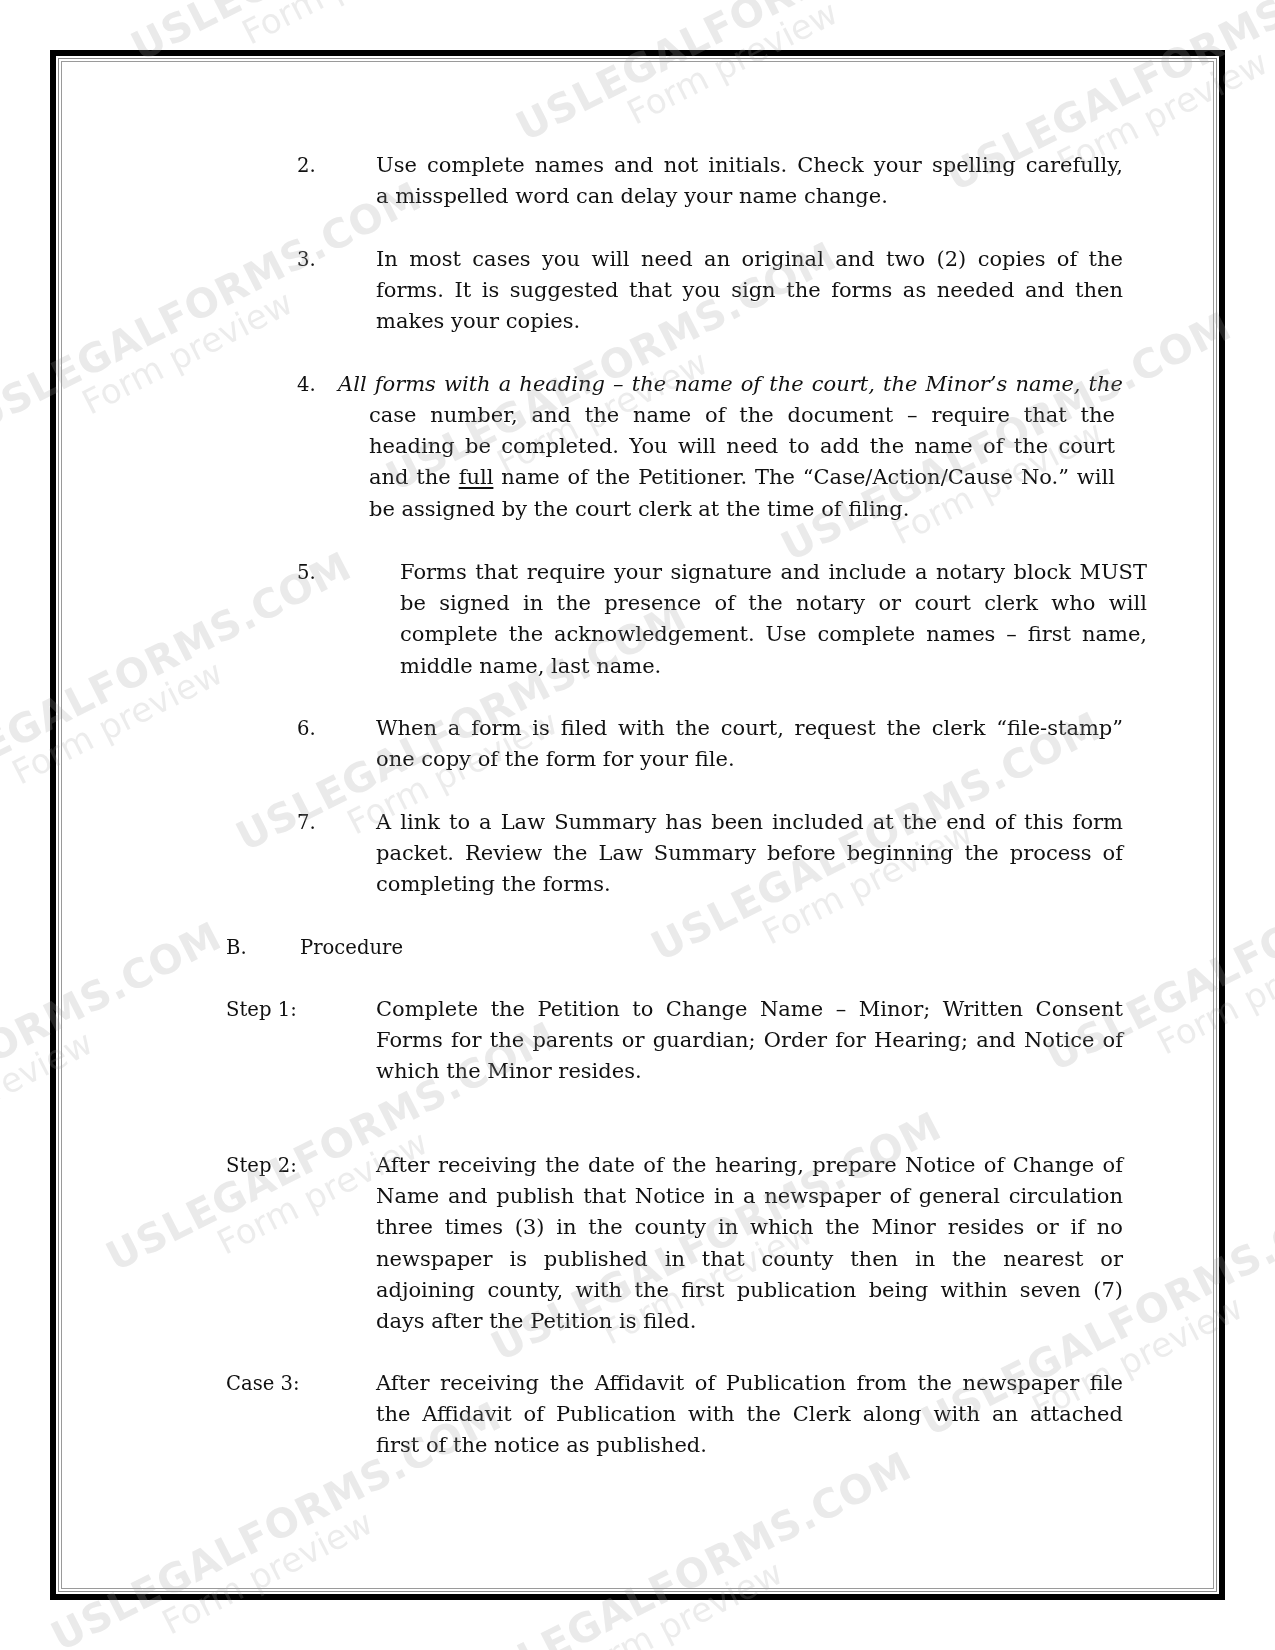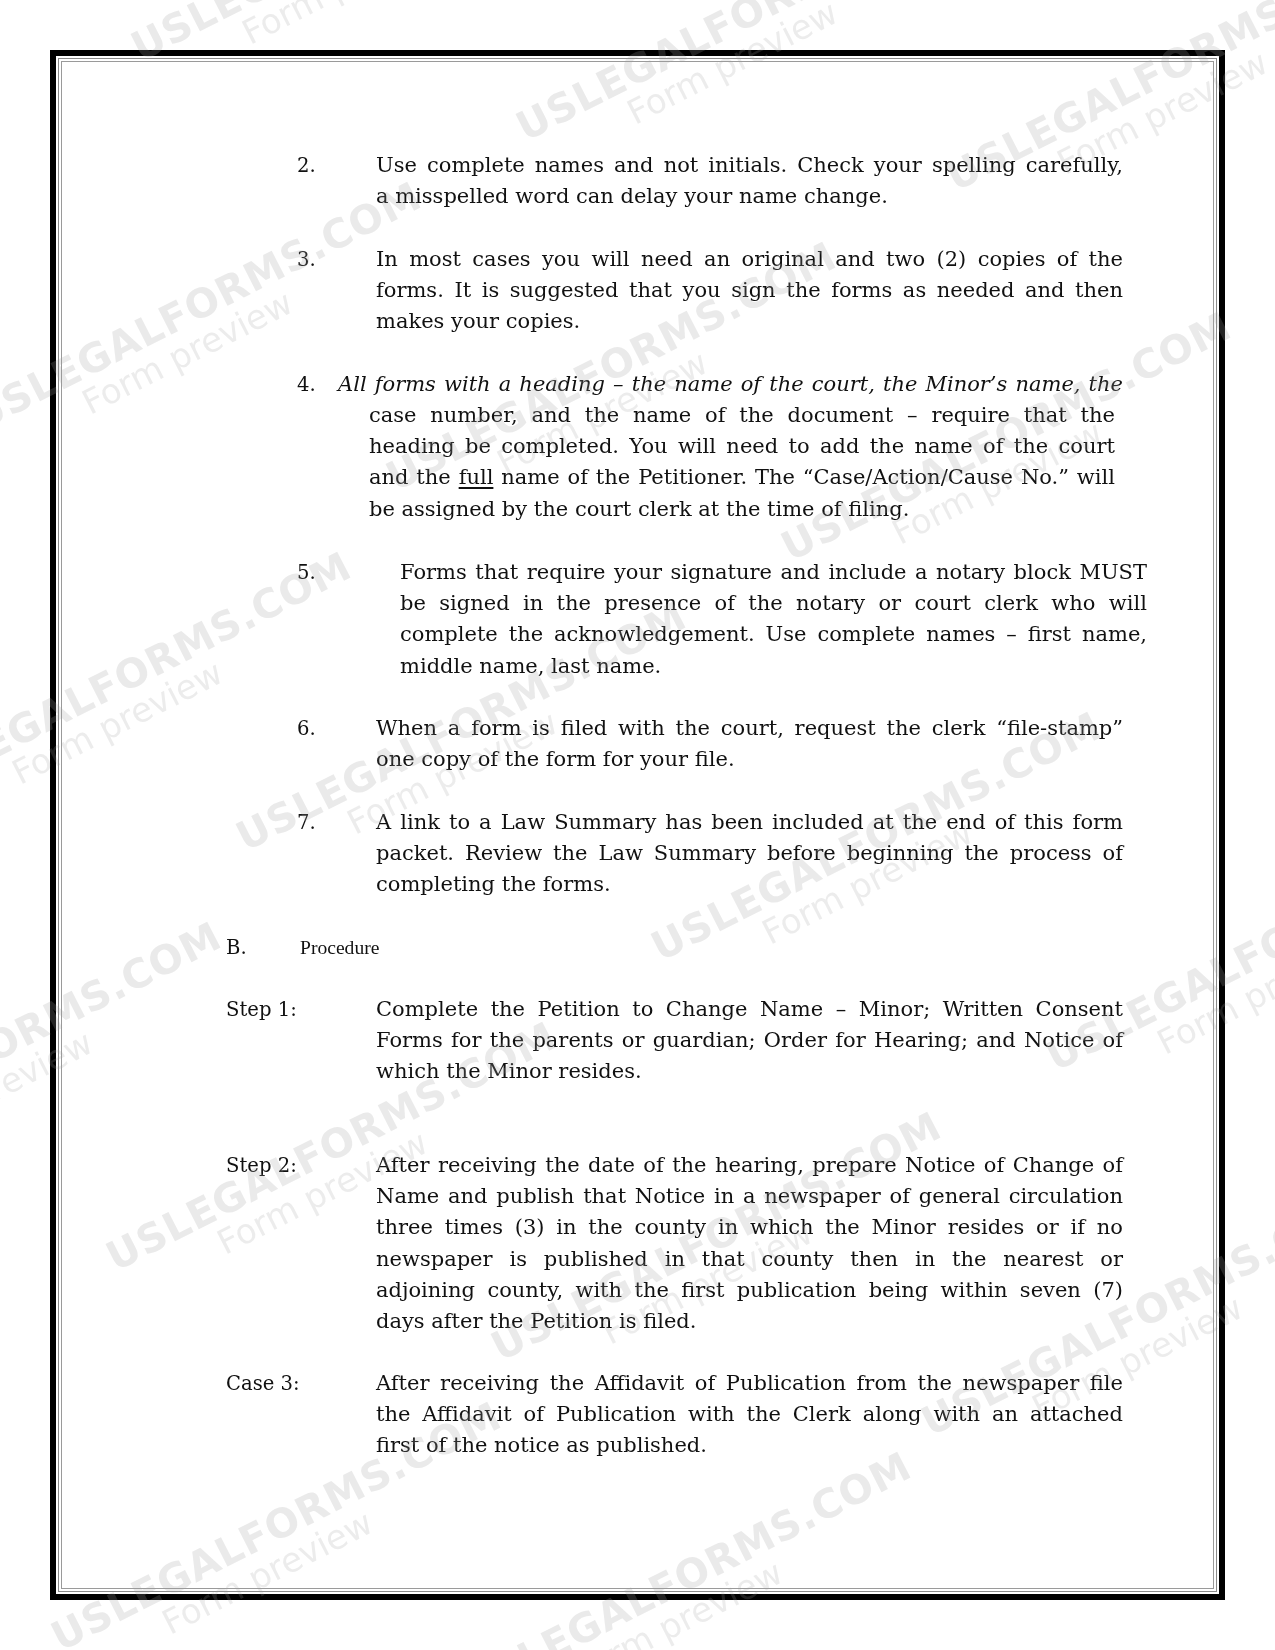--- a/index.html
+++ b/index.html
@@ -62,21 +62,21 @@
 </div>
 
 <div class="num" style="left:297px; top:807px;">7.</div>
 <div class="block body" style="top:807px;">
   <span class="line j">A link to a Law Summary has been included at the end of this form</span>
   <span class="line j">packet.   Review the Law Summary before beginning the process of</span>
   <span class="line">completing the forms.</span>
 </div>
 
 <div class="num" style="left:226px; top:932px;">B.</div>
-<div class="num" style="left:300px; top:932px;font-family:Liberation Serif, serif;">Procedure</div>
+<div class="num" style="left:300px; top:932px;">Procedure</div>
 
 <div class="num" style="left:226px; top:994px;">Step 1:</div>
 <div class="block body" style="top:994px;">
   <span class="line j">Complete the Petition to Change Name – Minor; Written Consent</span>
   <span class="line j">Forms for the parents or guardian; Order for Hearing; and Notice of</span>
   <span class="line">which the Minor resides.</span>
 </div>
 
 <div class="num" style="left:226px; top:1150px;">Step 2:</div>
 <div class="block body" style="top:1150px;">

